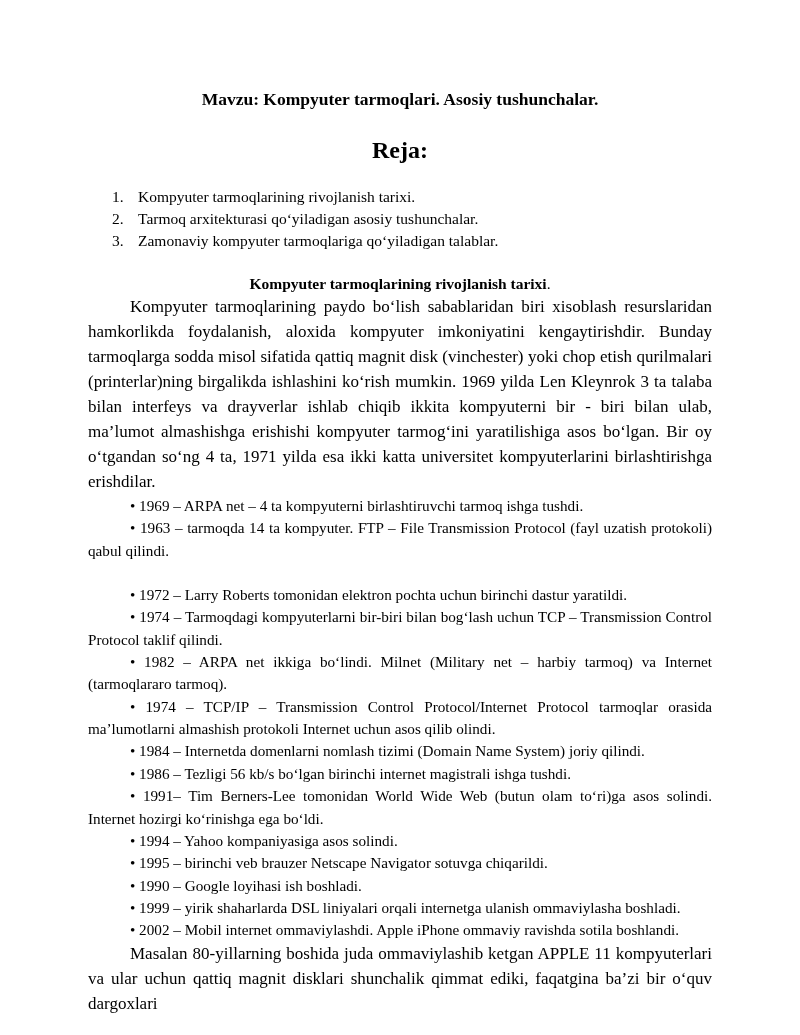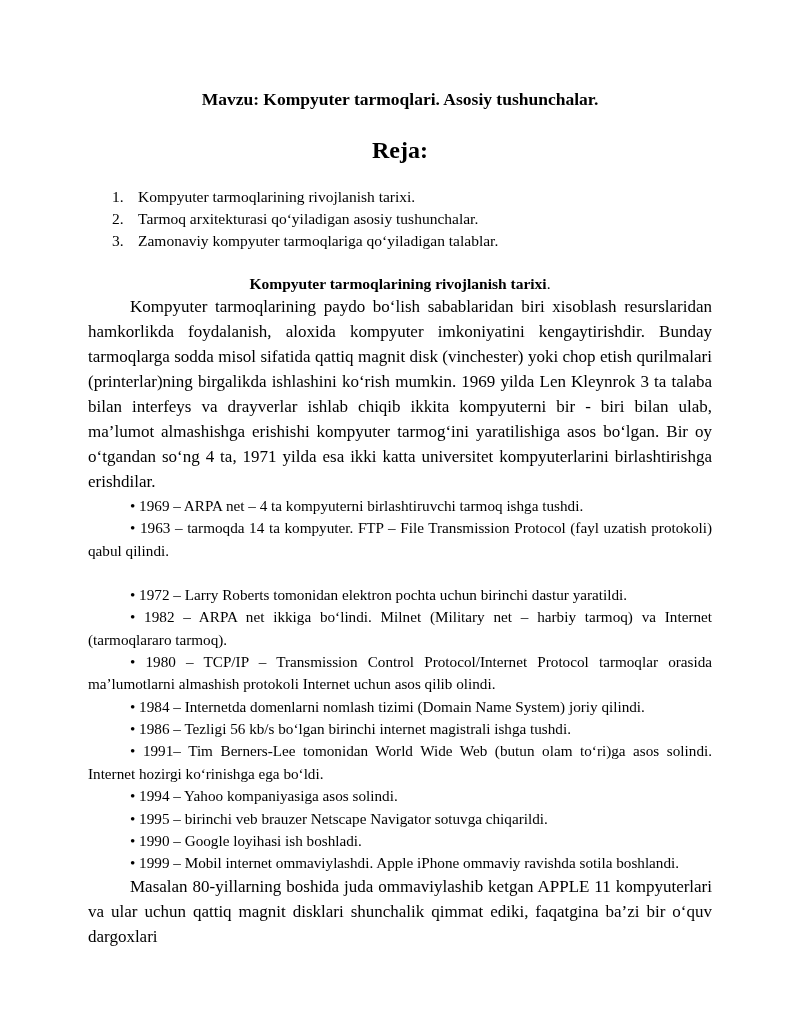--- a/index.html
+++ b/index.html
@@ -135,36 +135,38 @@
     <p class="para indent">Kompyuter tarmoqlarining paydo boʻlish sabablaridan biri xisoblash resurslaridan hamkorlikda foydalanish, aloxida kompyuter imkoniyatini kengaytirishdir. Bunday tarmoqlarga sodda misol sifatida qattiq magnit disk (vinchester) yoki chop etish qurilmalari (printerlar)ning birgalikda ishlashini koʻrish mumkin. 1969 yilda Len Kleynrok 3 ta talaba bilan interfeys va drayverlar ishlab chiqib ikkita kompyuterni bir - biri bilan ulab, ma’lumot almashishga erishishi kompyuter tarmogʻini yaratilishiga asos boʻlgan. Bir oy oʻtgandan soʻng 4 ta, 1971 yilda esa ikki katta universitet kompyuterlarini birlashtirishga erishdilar.</p>
 
     <p class="bullet-line no-justify">• 1969 – ARPA net – 4 ta kompyuterni birlashtiruvchi tarmoq ishga tushdi.</p>
 
     <p class="bullet-line">• 1963 – tarmoqda 14 ta kompyuter. FTP – File Transmission Protocol (fayl uzatish protokoli) qabul qilindi.</p>
 
     <div class="spacer"></div>
 
     <p class="bullet-line no-justify">• 1972 – Larry Roberts tomonidan elektron pochta uchun birinchi dastur yaratildi.</p>
 
+    <p class="bullet-line">• 1974 – Tarmoqdagi kompyuterlarni bir-biri bilan bogʻlash uchun TCP – Transmission Control Protocol taklif qilindi.</p>
 
     <p class="bullet-line">• 1982 – ARPA net ikkiga boʻlindi. Milnet (Military net – harbiy tarmoq) va Internet (tarmoqlararo tarmoq).</p>
 
-    <p class="bullet-line">• 1980 – TCP/IP – Transmission Control Protocol/Internet Protocol tarmoqlar orasida ma’lumotlarni almashish protokoli Internet uchun asos qilib olindi.</p>
+    <p class="bullet-line">• 1974 – TCP/IP – Transmission Control Protocol/Internet Protocol tarmoqlar orasida ma’lumotlarni almashish protokoli Internet uchun asos qilib olindi.</p>
 
     <p class="bullet-line no-justify">• 1984 – Internetda domenlarni nomlash tizimi (Domain Name System) joriy qilindi.</p>
 
     <p class="bullet-line no-justify">• 1986 – Tezligi 56 kb/s boʻlgan birinchi internet magistrali ishga tushdi.</p>
 
     <p class="bullet-line">• 1991– Tim Berners-Lee tomonidan World Wide Web (butun olam toʻri)ga asos solindi. Internet hozirgi koʻrinishga ega boʻldi.</p>
 
     <p class="bullet-line no-justify">• 1994 – Yahoo kompaniyasiga asos solindi.</p>
 
     <p class="bullet-line no-justify">• 1995 – birinchi veb brauzer Netscape Navigator sotuvga chiqarildi.</p>
 
     <p class="bullet-line no-justify">• 1990 – Google loyihasi ish boshladi.</p>
 
+    <p class="bullet-line">• 1999 – yirik shaharlarda DSL liniyalari orqali internetga ulanish ommaviylasha boshladi.</p>
 
-    <p class="bullet-line">• 1999 – Mobil internet ommaviylashdi. Apple iPhone ommaviy ravishda sotila boshlandi.</p>
+    <p class="bullet-line">• 2002 – Mobil internet ommaviylashdi. Apple iPhone ommaviy ravishda sotila boshlandi.</p>
 
     <p class="para indent">Masalan 80-yillarning boshida juda ommaviylashib ketgan APPLE 11 kompyuterlari va ular uchun qattiq magnit disklari shunchalik qimmat ediki, faqatgina ba’zi bir oʻquv dargoxlari</p>
 
   </div>
 </div>
 
 </body></html>

